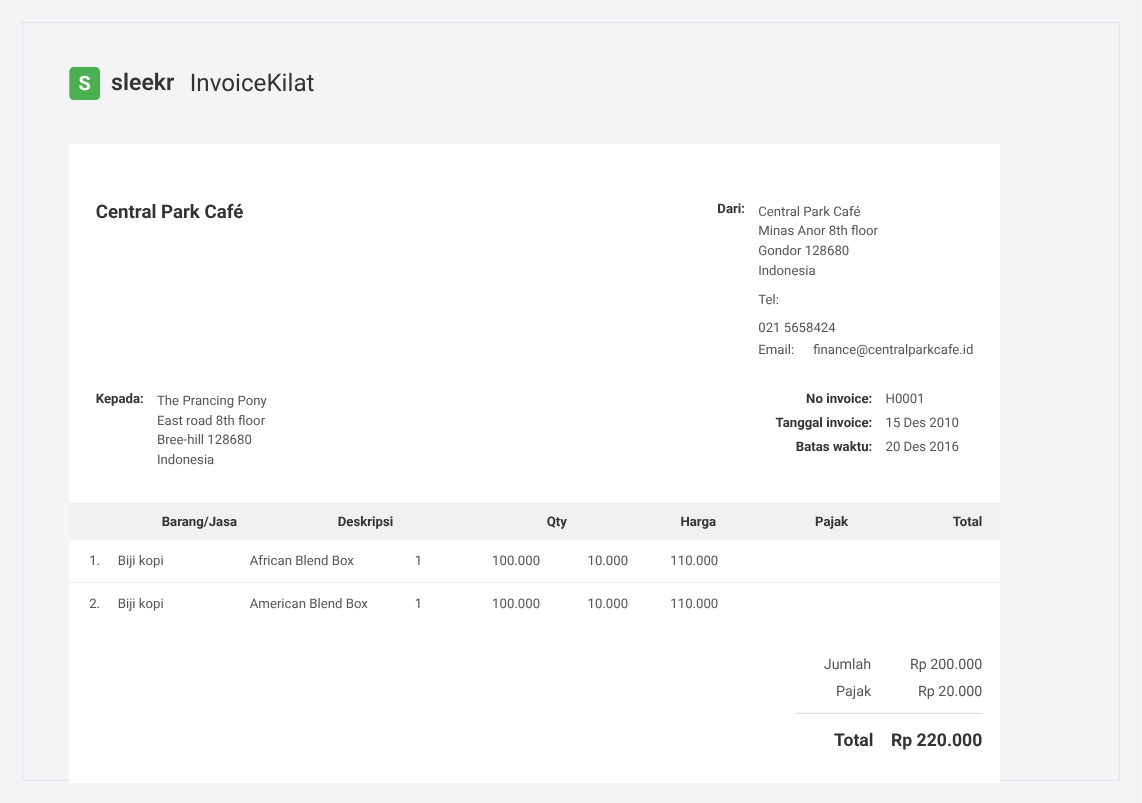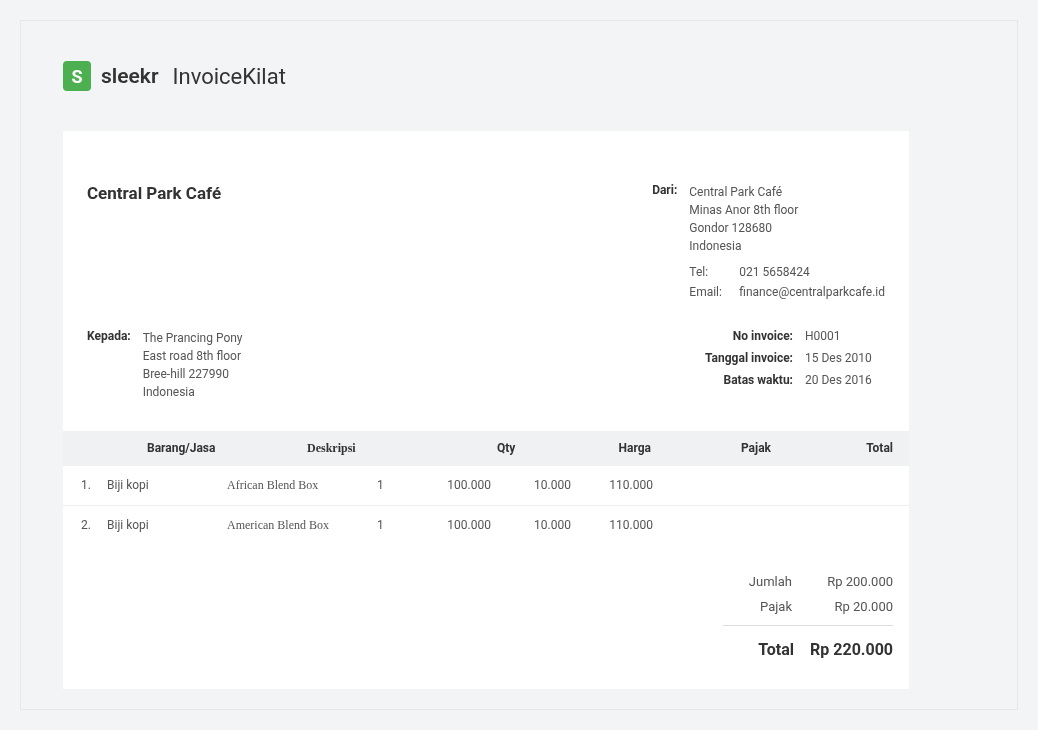--- a/index.html
+++ b/index.html
@@ -145,21 +145,21 @@
       background: #f0f1f3;
       display: flex;
       padding: 10px 0;
       gap: 40px;
     }
     .th, .td {
       padding: 0 8px;
     }
     .col-num { width: 36px; text-align: right; }
     .col-item { width: 120px; }
-    .col-desc { width: 150px; font-family: Liberation Serif, serif; }
+    .col-desc { width: 150px; }
     .col-qty { width: 50px; text-align: left; }
     .col-price { width: 80px; text-align: right; }
     .col-tax { width: 80px; text-align: right; }
     .col-total { width: 90px; text-align: right; padding-right: 16px; }
     .thead .th { font-weight: 700; color: #333; }
     .trow {
       display: flex;
       padding: 12px 0;
       border-bottom: 1px solid #eee;
       color: #555;
@@ -242,40 +242,40 @@
               <div class="from-value-col">
                 <div>Central Park Café</div>
                 <div>Minas Anor 8th floor</div>
                 <div>Gondor 128680</div>
                 <div>Indonesia</div>
               </div>
             </div>
             <div class="contact-row">
               <div class="from-label-col"></div>
               <div style="display:flex;flex-direction:column;gap:6px;">
-                <div style="display:flex;gap:12px;">
+                <div style="display:flex;gap:12px;flex-direction:column;">
                   <div class="contact-label">Tel:</div>
                   <div class="contact-value">021 5658424</div>
                 </div>
                 <div style="display:flex;gap:12px;">
                   <div class="contact-label">Email:</div>
                   <div class="contact-value">finance@centralparkcafe.id</div>
                 </div>
               </div>
             </div>
           </div>
         </div>
 
         <div class="row-mid">
           <div class="to-block">
             <div class="to-label">Kepada:</div>
             <div class="to-value">
               <div>The Prancing Pony</div>
               <div>East road 8th floor</div>
-              <div>Bree-hill 227990</div>
+              <div>Bree-hill 128680</div>
               <div>Indonesia</div>
             </div>
           </div>
 
           <div class="meta-block">
             <div class="meta-row">
               <div class="meta-label">No invoice:</div>
               <div class="meta-value">H0001</div>
             </div>
             <div class="meta-row">

